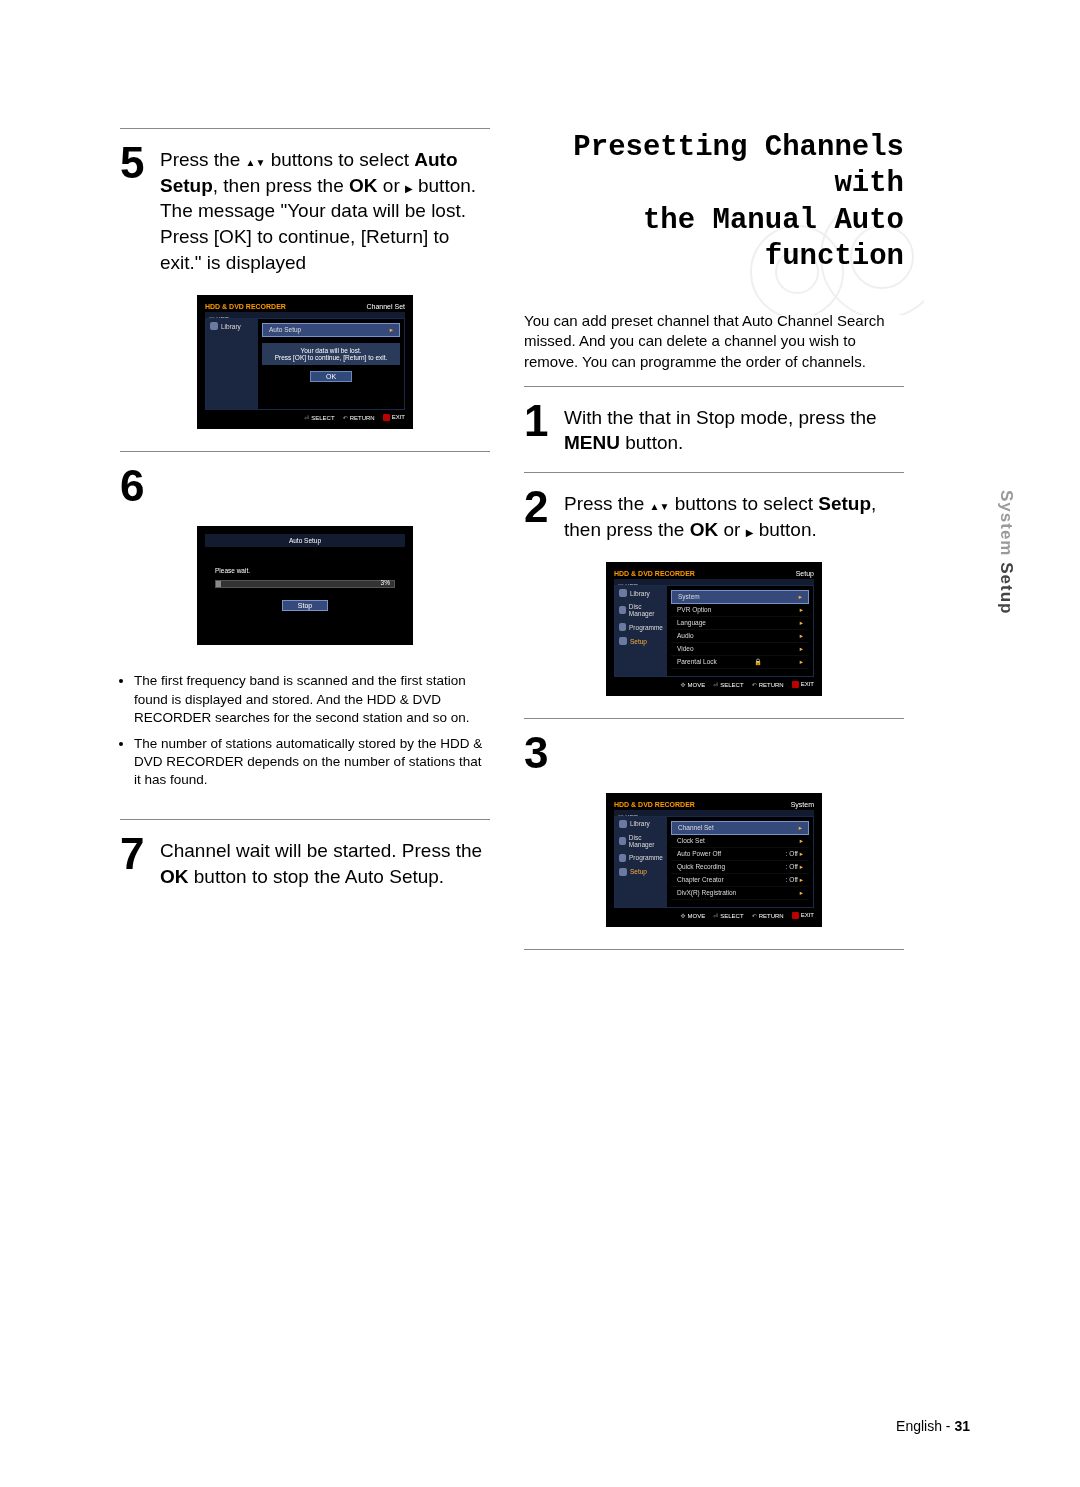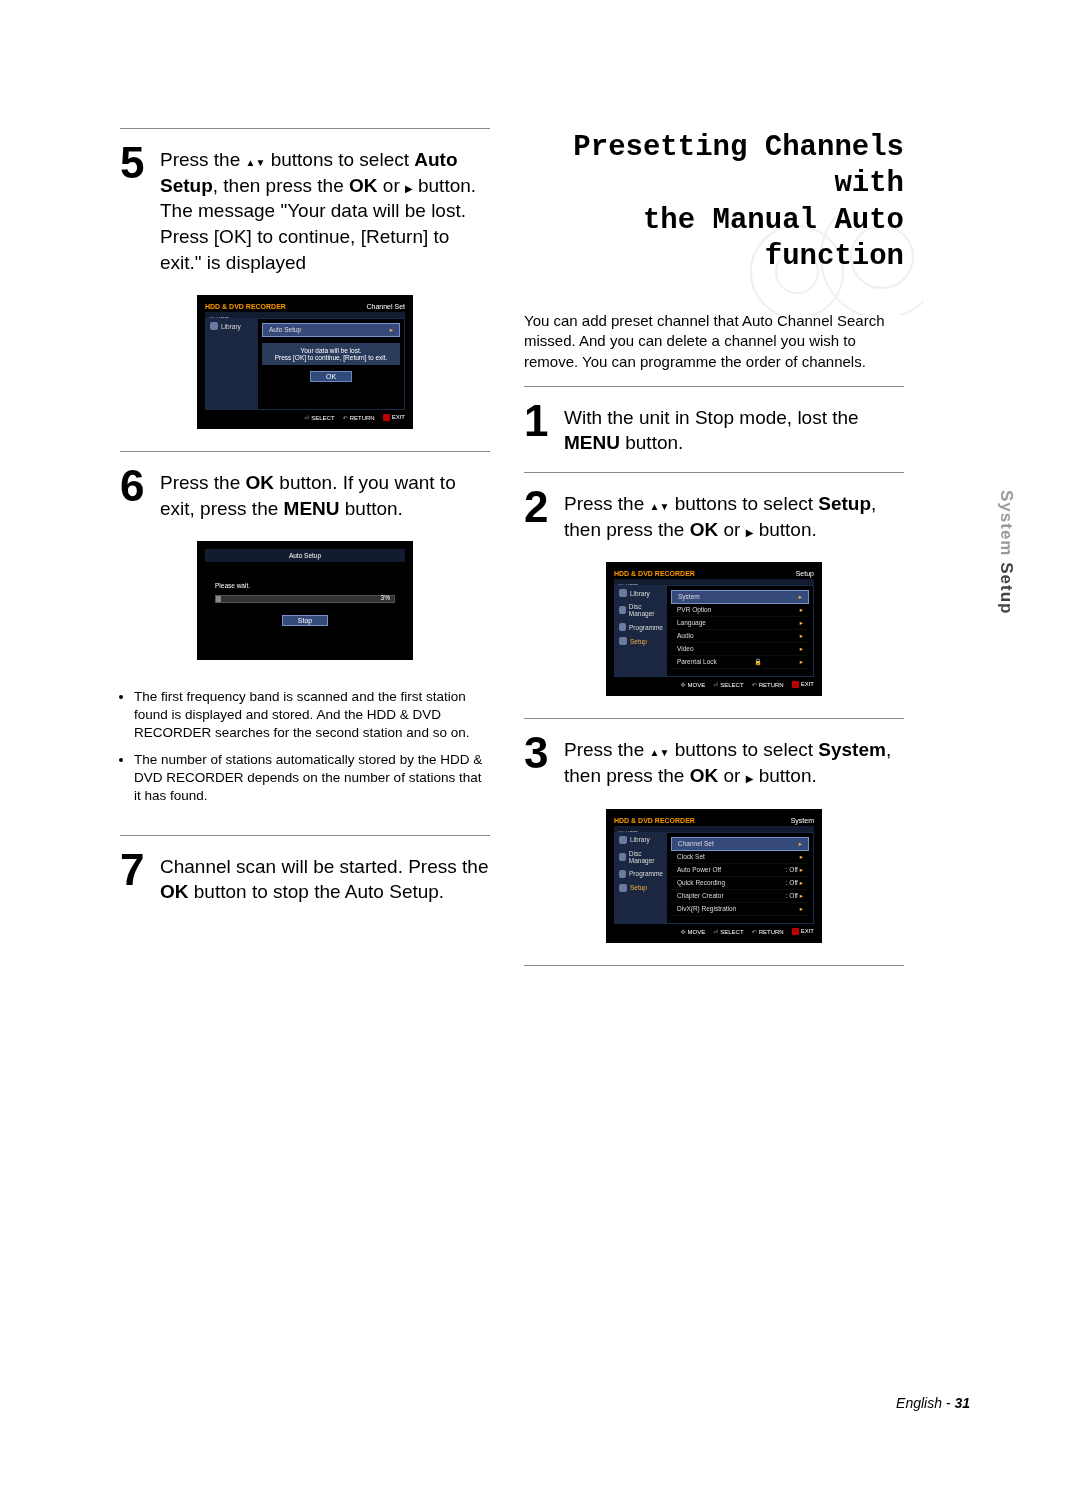--- a/index.html
+++ b/index.html
@@ -229,24 +229,23 @@
     top: 490px;
     writing-mode: vertical-rl;
     font-size: 17px;
     font-weight: bold;
     color: #9a9a9a;
     letter-spacing: 1px;
   }
   .side-tab .dark { color: #444; }
   .footer {
     position: absolute;
-    bottom: 76px;
+    bottom: 53px;
     right: 110px;
     font-size: 14px;
-    font-style: italic;
   }
   .footer strong { font-weight: bold;}
 </style>
 </head>
 <body>
 
 <div class="page">
 
   <div class="col">
     <hr class="hr">
@@ -290,23 +289,20 @@
         <span><span class="glyph">⏎</span><span>SELECT</span></span>
         <span><span class="glyph">↶</span><span>RETURN</span></span>
         <span class="exit"><span class="ex-icon"></span><span>EXIT</span></span>
       </div>
     </div>
 
     <hr class="hr">
 
     <div class="step">
       <div class="step-num">6</div>
-      <div class="step-text">
-        <span>Press the </span><strong>OK</strong><span> button. If you want to exit, press the </span><strong>MENU</strong><span> button.</span>
-      </div>
     </div>
 
     <div class="osd">
       <div class="osd-topline"><span>Auto Setup</span></div>
       <div class="osd-auto">
         <div style="font-size:6.5px">Please wait.</div>
         <div class="progbar">
           <div class="progfill"></div>
           <div class="proglabel">3%</div>
         </div>
@@ -317,21 +313,21 @@
     <ul class="bullets">
       <li>The first frequency band is scanned and the first station found is displayed and stored. And the HDD &amp; DVD RECORDER searches for the second station and so on.</li>
       <li>The number of stations automatically stored by the HDD &amp; DVD RECORDER depends on the number of stations that it has found.</li>
     </ul>
 
     <hr class="hr">
 
     <div class="step">
       <div class="step-num">7</div>
       <div class="step-text">
-        <span>Channel scan will be started. Press the </span><strong>OK</strong><span> button to stop the Auto Setup.</span>
+        <span>Channel wait will be started. Press the </span><strong>OK</strong><span> button to stop the Auto Setup.</span>
       </div>
     </div>
   </div>
 
   <div class="col col-right">
     <div class="title-block">
       <div>Presetting Channels with</div>
       <div>the Manual Auto function</div>
       <div class="disc-art">
         <div class="disc" style="width:120px;height:120px;right:-20px;top:-20px"></div>
@@ -341,21 +337,21 @@
       </div>
     </div>
 
     <div class="intro">You can add preset channel that Auto Channel Search missed. And you can delete a channel you wish to remove. You can programme the order of channels.</div>
 
     <hr class="hr">
 
     <div class="step">
       <div class="step-num">1</div>
       <div class="step-text">
-        <span>With the unit in Stop mode, lost the </span><strong>MENU</strong><span> button.</span>
+        <span>With the that in Stop mode, press the </span><strong>MENU</strong><span> button.</span>
       </div>
     </div>
 
     <hr class="hr">
 
     <div class="step">
       <div class="step-num">2</div>
       <div class="step-text">
         <span>Press the </span><span class="tri-up"></span><span class="tri-down"></span><span> buttons to select </span><strong>Setup</strong><span>, then press the </span><strong>OK</strong><span> or </span><span class="tri-right"></span><span> button.</span>
       </div>
@@ -421,23 +417,20 @@
         <span><span class="glyph">⏎</span><span>SELECT</span></span>
         <span><span class="glyph">↶</span><span>RETURN</span></span>
         <span class="exit"><span class="ex-icon"></span><span>EXIT</span></span>
       </div>
     </div>
 
     <hr class="hr">
 
     <div class="step">
       <div class="step-num">3</div>
-      <div class="step-text">
-        <span>Press the </span><span class="tri-up"></span><span class="tri-down"></span><span> buttons to select </span><strong>System</strong><span>, then press the </span><strong>OK</strong><span> or </span><span class="tri-right"></span><span> button.</span>
-      </div>
     </div>
 
     <div class="osd">
       <div class="osd-header">
         <span class="brand">HDD &amp; DVD RECORDER</span>
         <span class="label">System</span>
       </div>
       <div class="osd-topline">
         <span class="hdd">▣ <span>HDD</span></span>
       </div>

